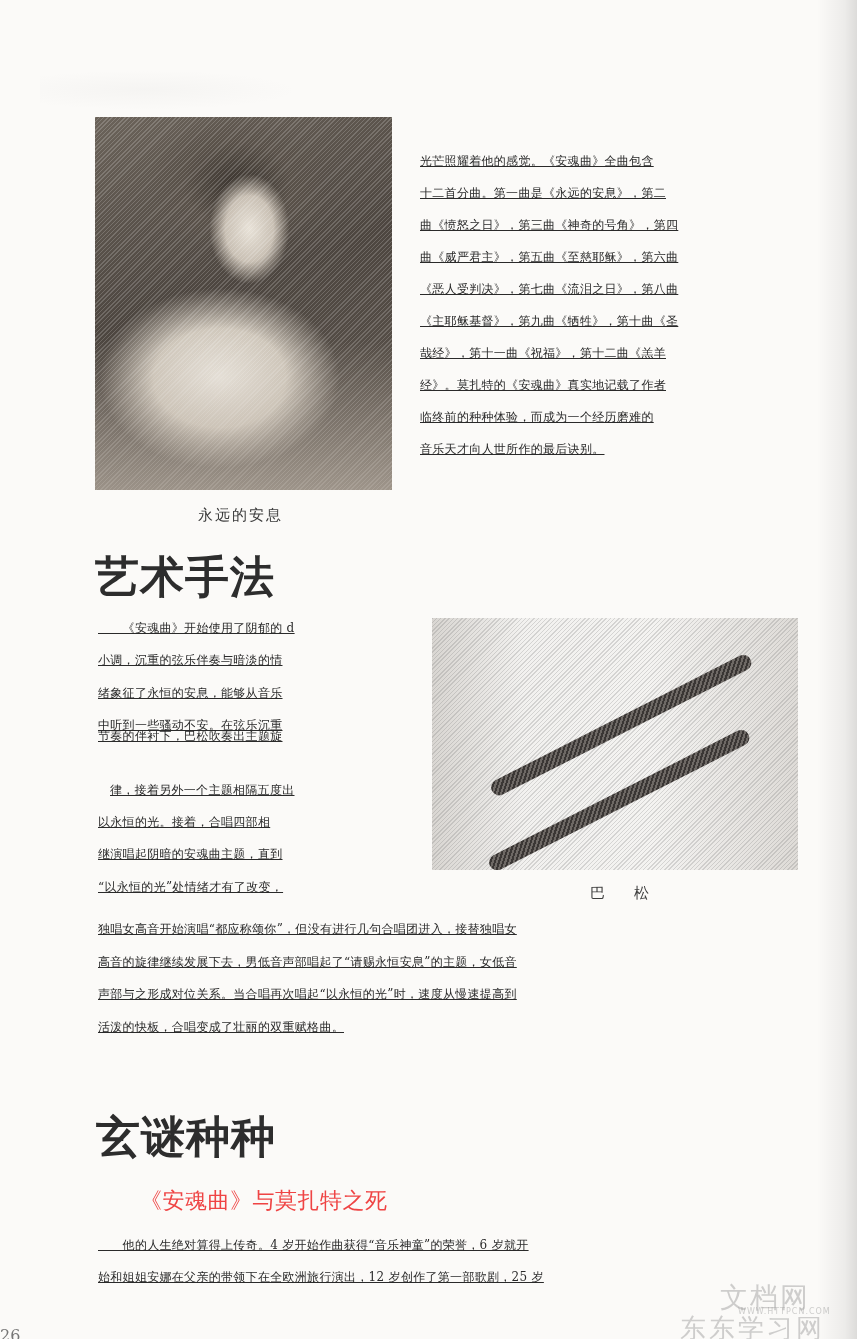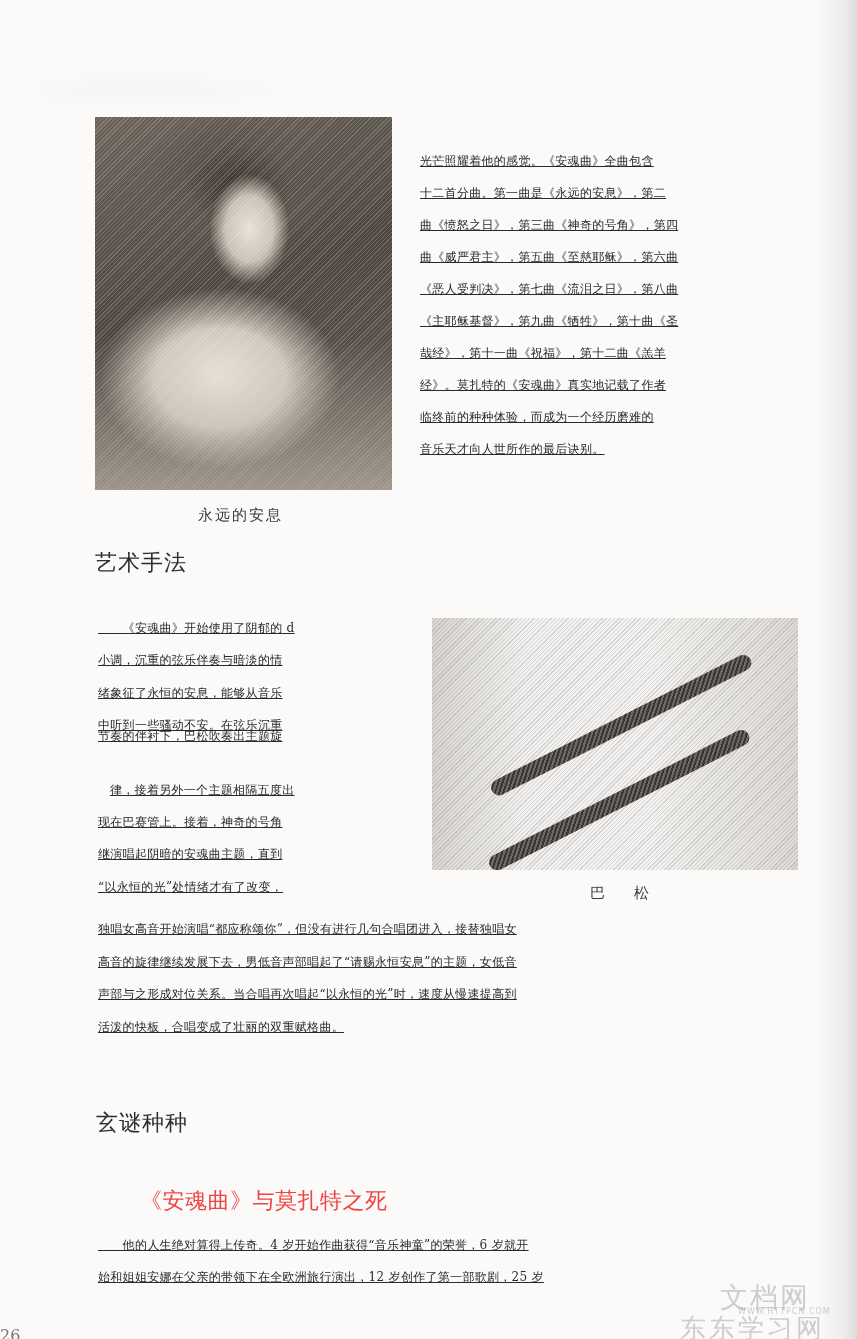--- a/index.html
+++ b/index.html
@@ -46,21 +46,21 @@
     transform-origin:left center;
   }
   .caption {
     position:absolute; font-size:15px; color:#3b3b3b; letter-spacing:2px;
   }
   .text-line {
     position:absolute; font-size:12px; line-height:32px; white-space:nowrap; letter-spacing:0.3px;text-decoration:underline;
   }
   .h2 {
     position:absolute; font-family:"DejaVu Sans", "Liberation Sans", sans-serif;
-    font-size:22px; font-weight:normal; color:#2d2d2d; letter-spacing:1px;
+    font-size:44px; font-weight:bold; color:#2d2d2d; letter-spacing:1px;
   }
   .h3 {
     position:absolute; font-family:"DejaVu Sans", "Liberation Sans", sans-serif;
     font-size:22px; color:#ef4444; letter-spacing:0.5px;
   }
   .page-num {
     position:absolute; left:0; top:1326px; font-size:16px; color:#777;
   }
   .watermark {
     position:absolute; left:680px; top:1285px; width:170px; height:54px;
@@ -95,21 +95,21 @@
 
 <div class="h2" style="left:95px; top:548px;">艺术手法</div>
 
 <div>
   <div class="text-line" style="left:98px; top:612px;">　　《安魂曲》开始使用了阴郁的 d</div>
   <div class="text-line" style="left:98px; top:644px;">小调，沉重的弦乐伴奏与暗淡的情</div>
   <div class="text-line" style="left:98px; top:677px;">绪象征了永恒的安息，能够从音乐</div>
   <div class="text-line" style="left:98px; top:709px;">中听到一些骚动不安。在弦乐沉重</div>
   <div class="text-line" style="left:98px; top:720px;">节奏的伴衬下，巴松吹奏出主题旋</div>
   <div class="text-line" style="left:98px; top:774px;margin-left:12px;">律，接着另外一个主题相隔五度出</div>
-  <div class="text-line" style="left:98px; top:806px;">现在巴赛管上。接着，神奇的号角</div>
+  <div class="text-line" style="left:98px; top:806px;">以永恒的光。接着，合唱四部相</div>
   <div class="text-line" style="left:98px; top:838px;">继演唱起阴暗的安魂曲主题，直到</div>
   <div class="text-line" style="left:98px; top:871px;">“以永恒的光”处情绪才有了改变，</div>
 </div>
 
 <div class="figure bassoon">
   <div class="pipe" style="left:60px; top:165px; width:290px; transform:rotate(-27deg);"></div>
   <div class="pipe" style="left:58px; top:240px; width:290px; transform:rotate(-27deg);"></div>
 </div>
 <div class="caption" style="left:590px; top:884px; white-space:pre;">巴    松</div>
 

